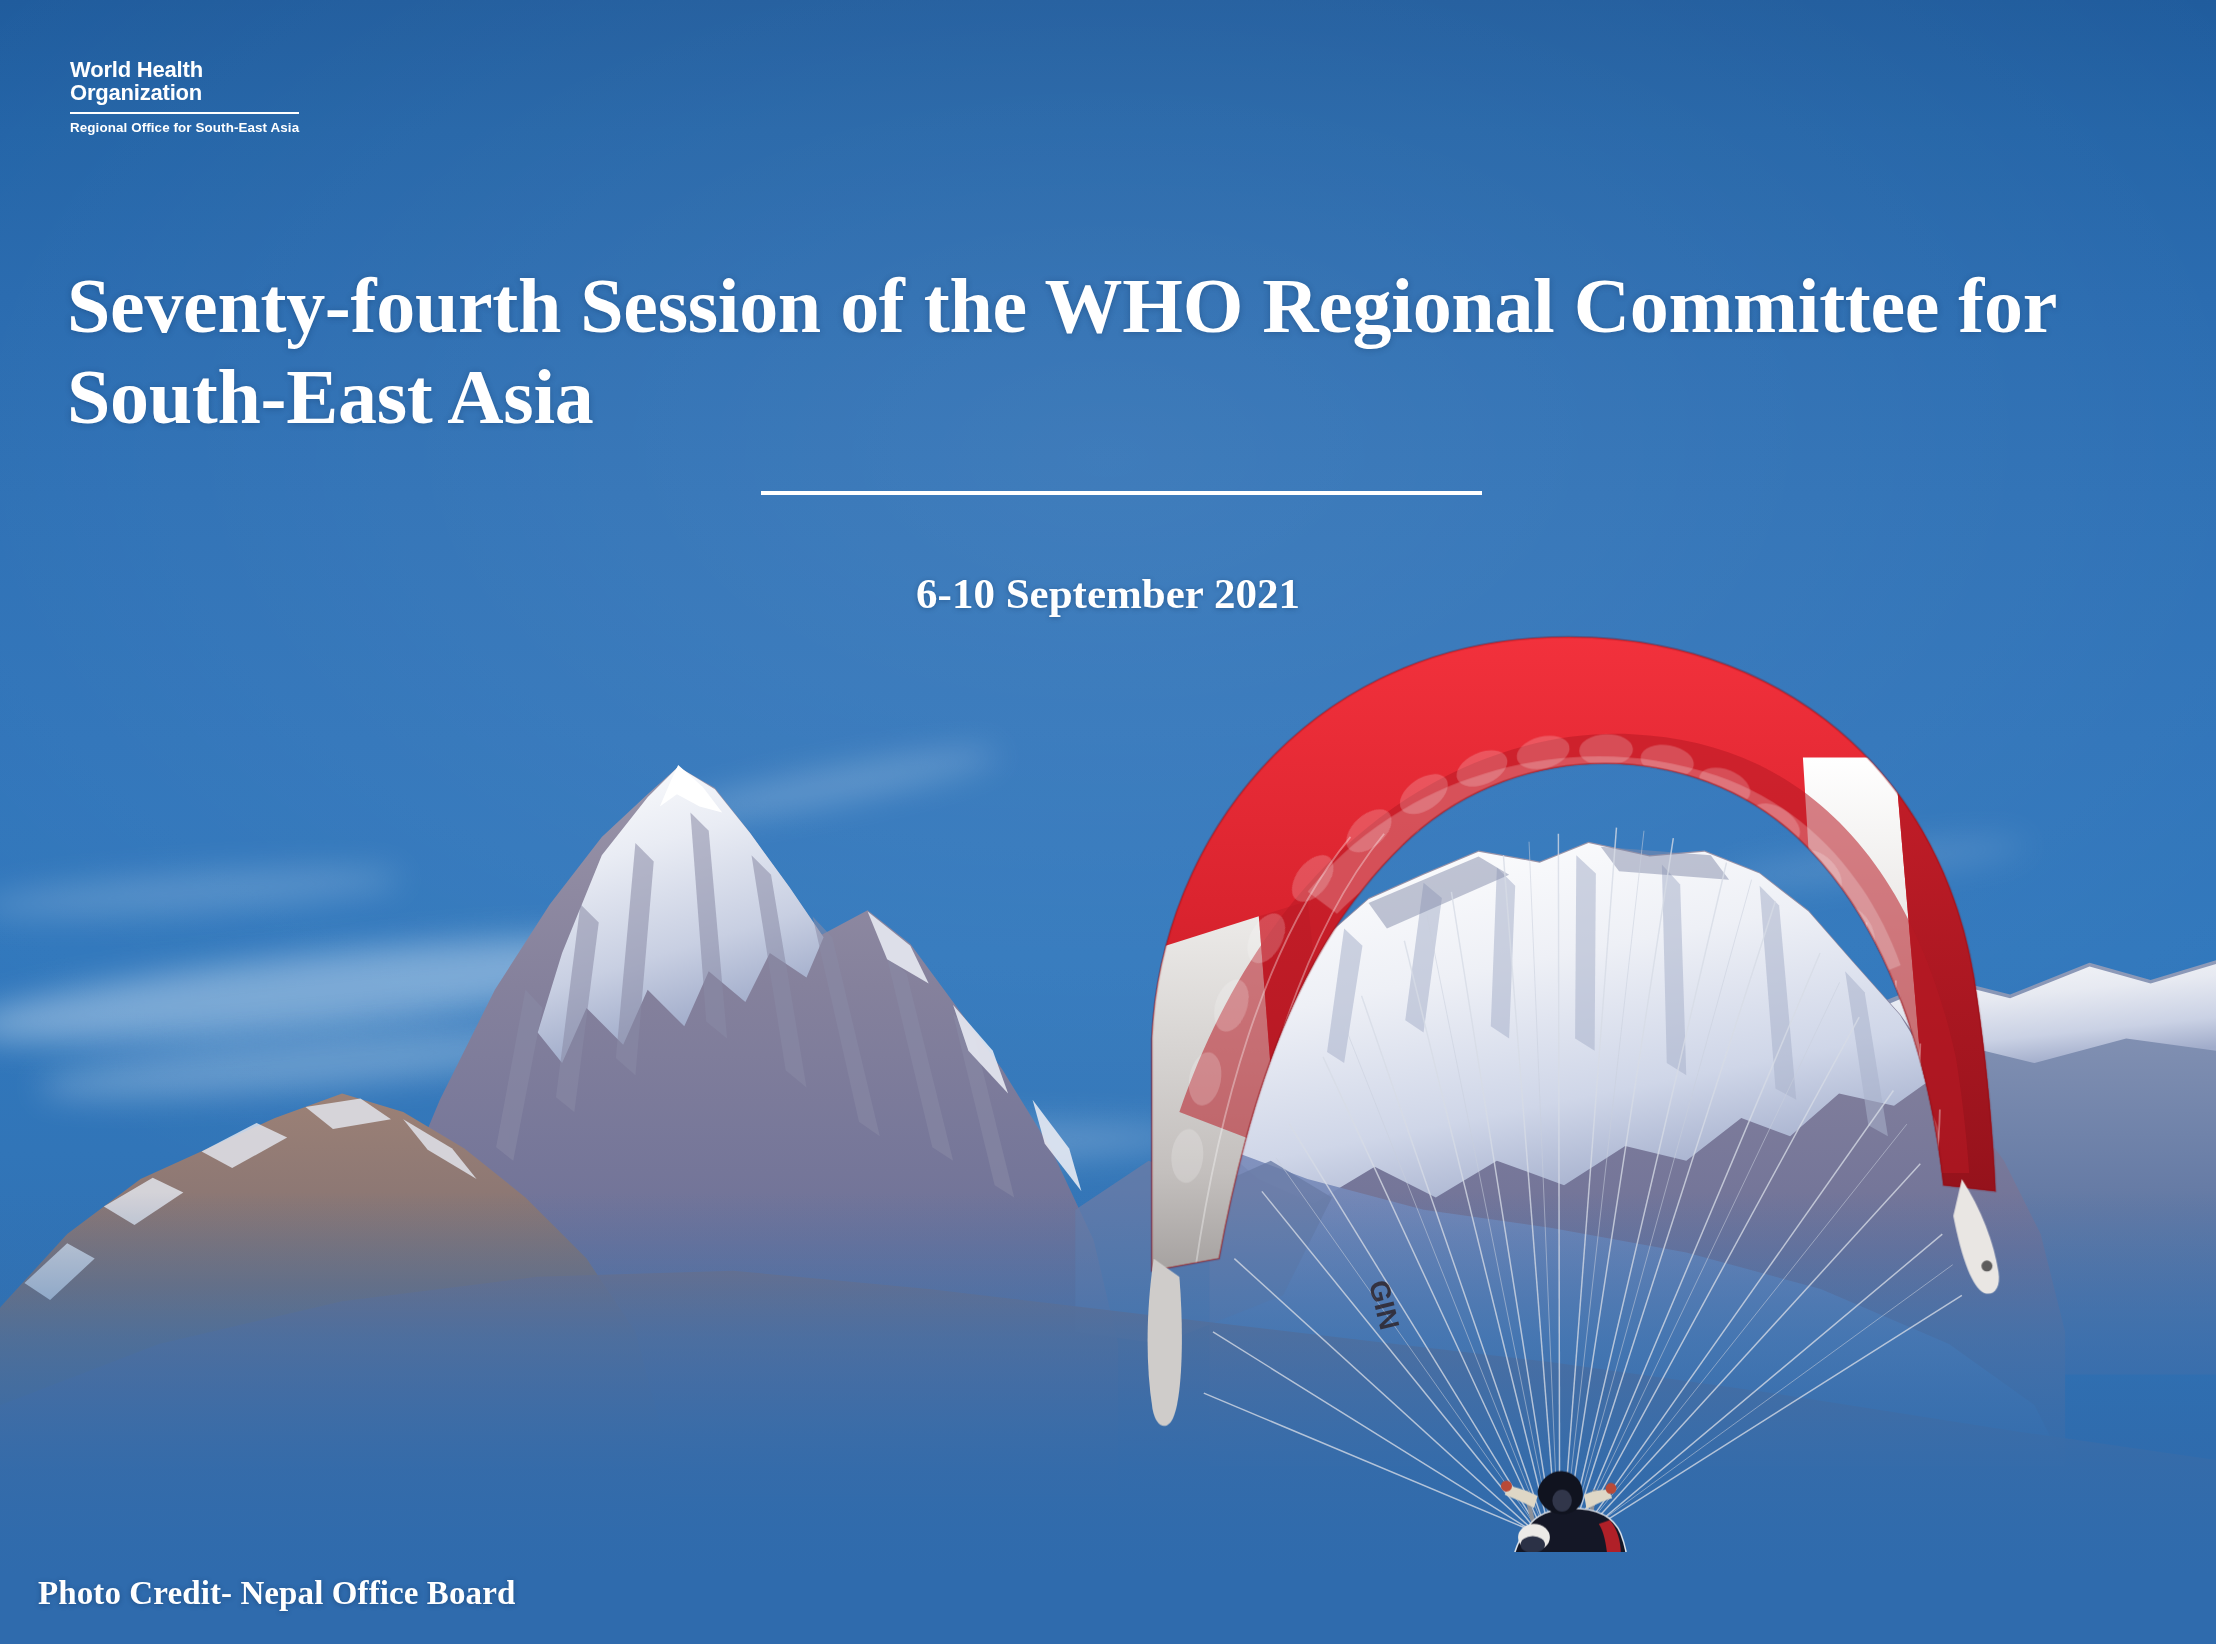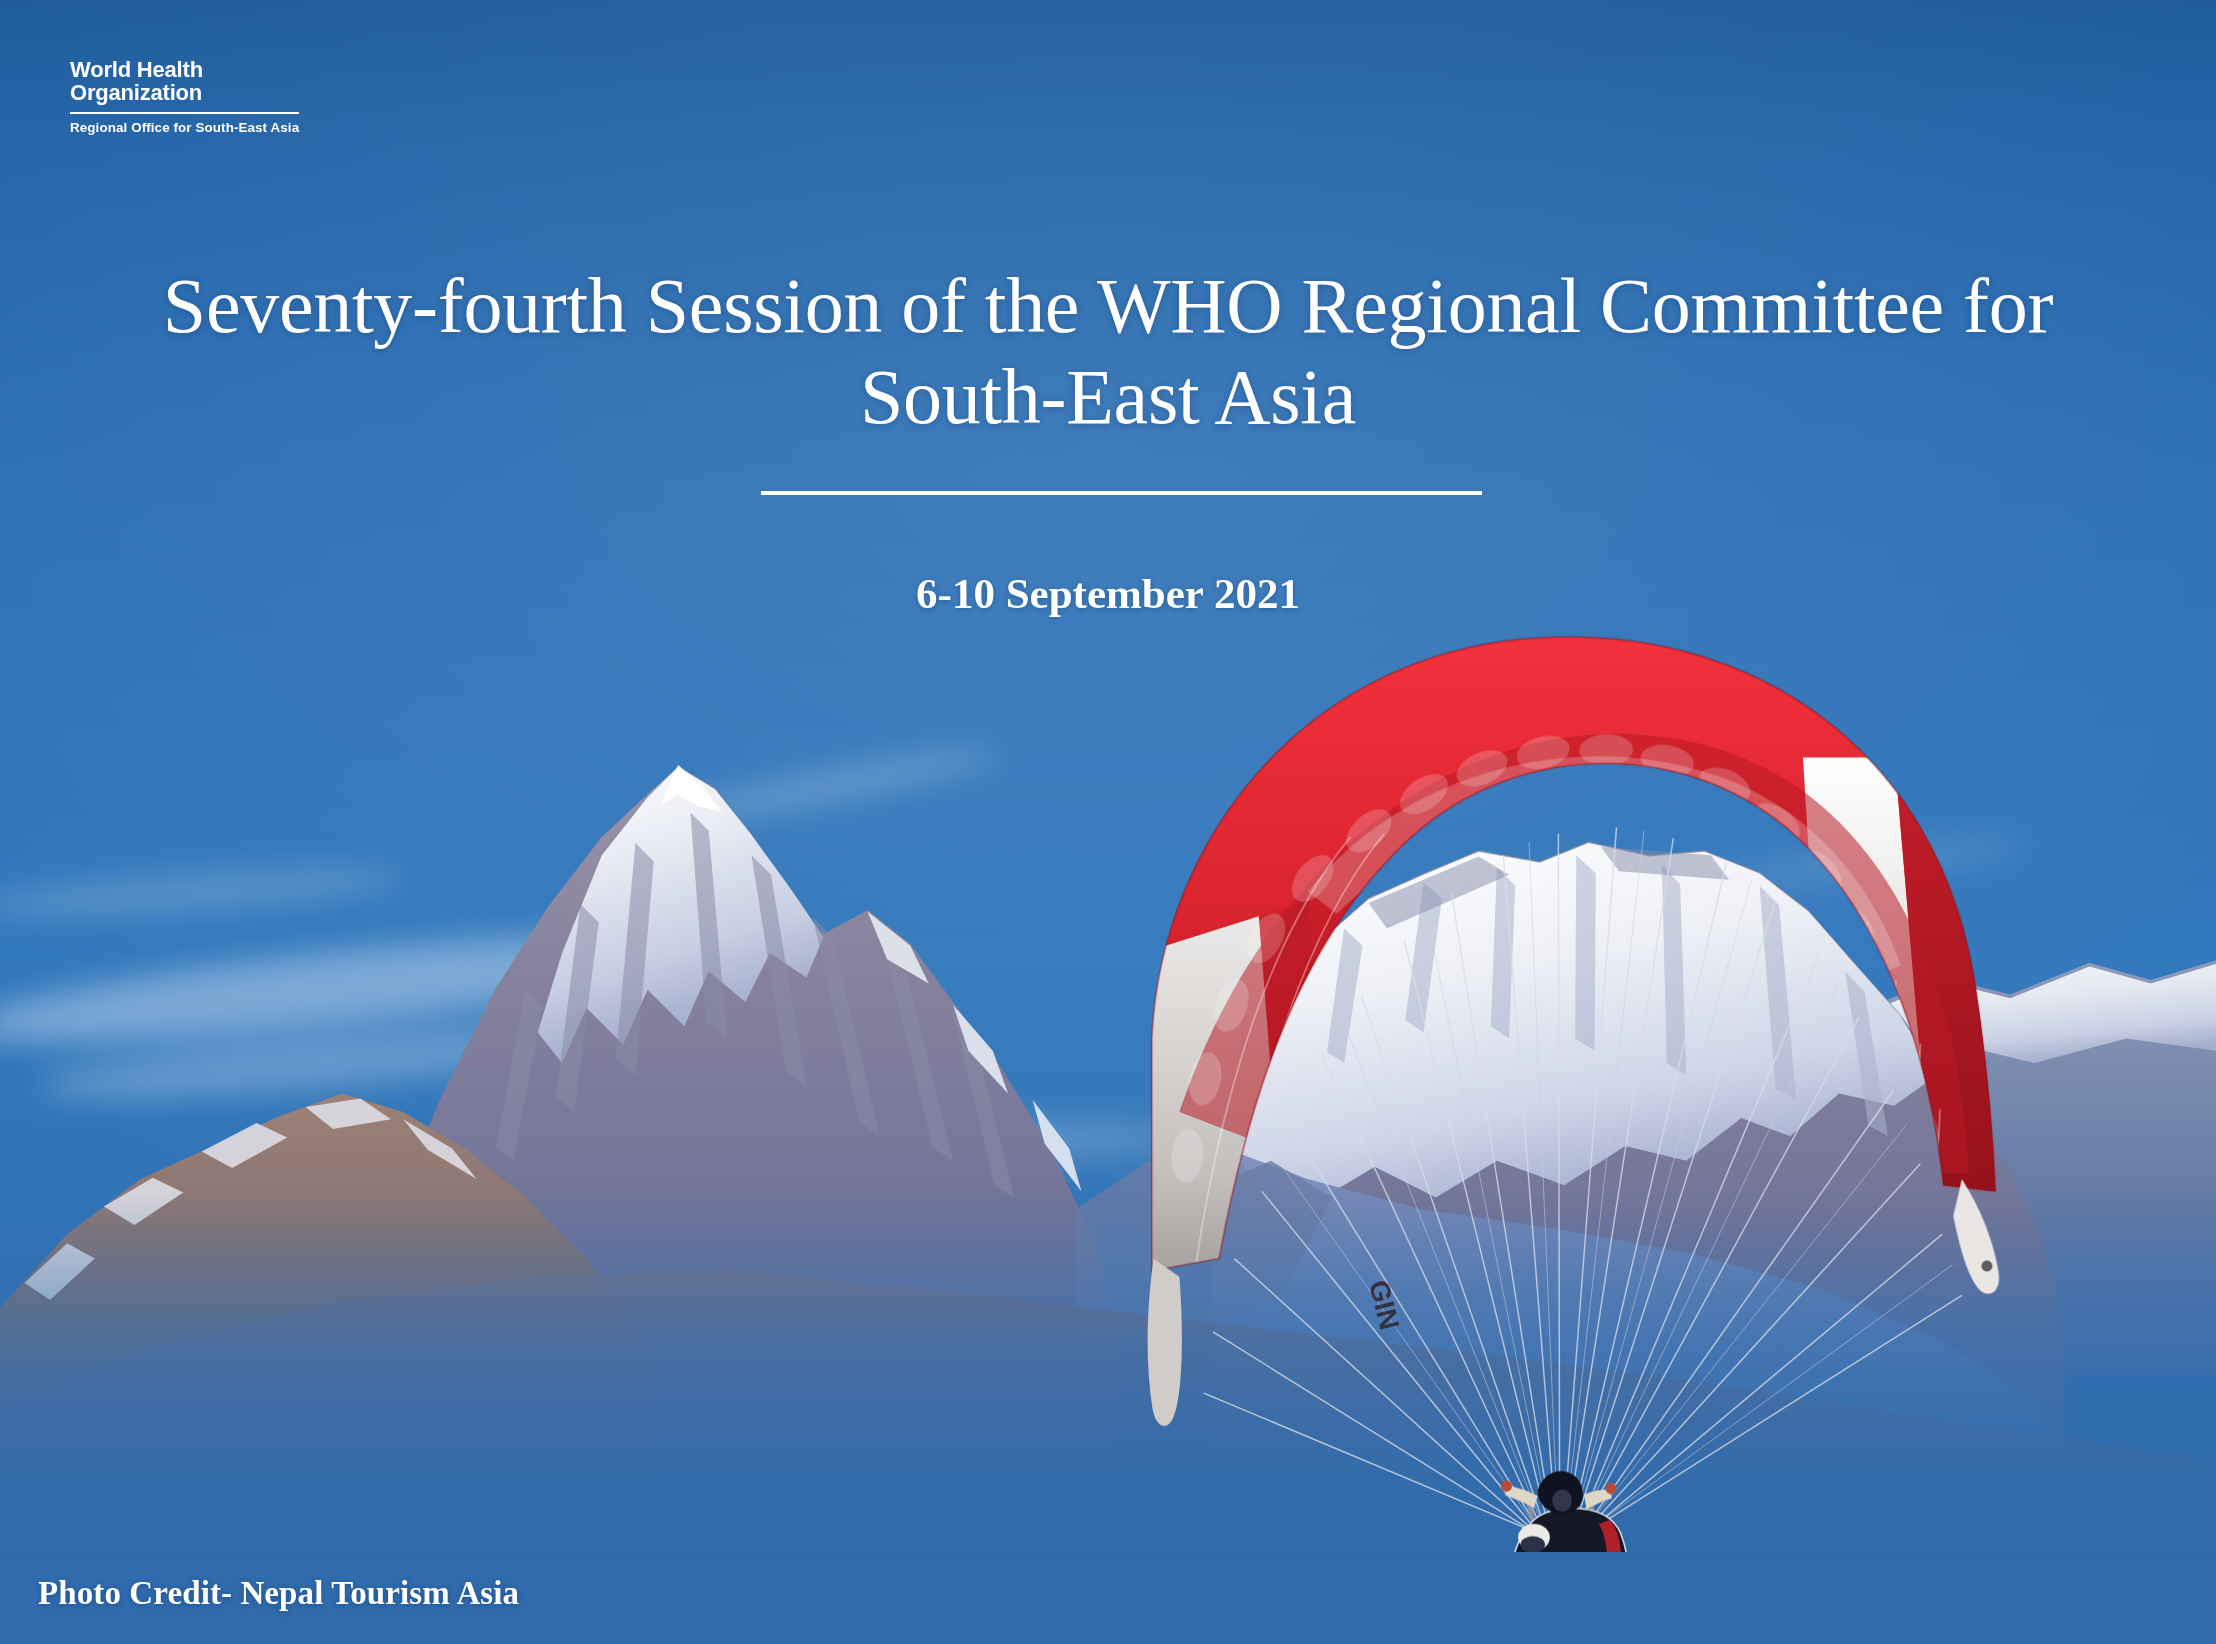--- a/index.html
+++ b/index.html
@@ -75,29 +75,28 @@
   }
   .logo-sub{
     font-size:13.4px;font-weight:700;letter-spacing:0.1px;white-space:nowrap;
   }
   .logo-moh .logo-sub{font-size:14px;}
 
   
   .headline{
     position:absolute;
     left:0;right:0;top:260px;
-    text-align:center;
     color:#ffffff;
     font-family:"Liberation Serif", serif;
     font-size:78px;
     line-height:1.17;
     letter-spacing:-0.3px;
     text-shadow:0 1.2px 6.1px rgba(10,40,80,.30);
     padding:0 67px;
-    font-weight:400;
+    font-weight:700;
   }
   .divider{
     position:absolute;
     left:761px;top:491px;
     width:721px;height:3.7px;
     background:#ffffff;
   }
   .place{
     position:absolute;left:0;right:0;top:512px;
     text-align:center;color:#ffffff;
@@ -465,16 +464,16 @@
     <div class="logo-line2">Organization</div>
     <div class="logo-rule"></div>
     <div class="logo-sub">Regional Office for South-East Asia</div>
   </div>
 
 
   <div class="headline">Seventy-fourth Session of the WHO Regional Committee for South-East Asia</div>
   <div class="divider"></div>
   <div class="dates">6-10 September 2021</div>
 
-  <div class="credit">Photo Credit- Nepal Tourism Asia</div>
+  <div class="credit">Photo Credit- Nepal Office Board</div>
 
 </div>
 
 
 </body></html>

